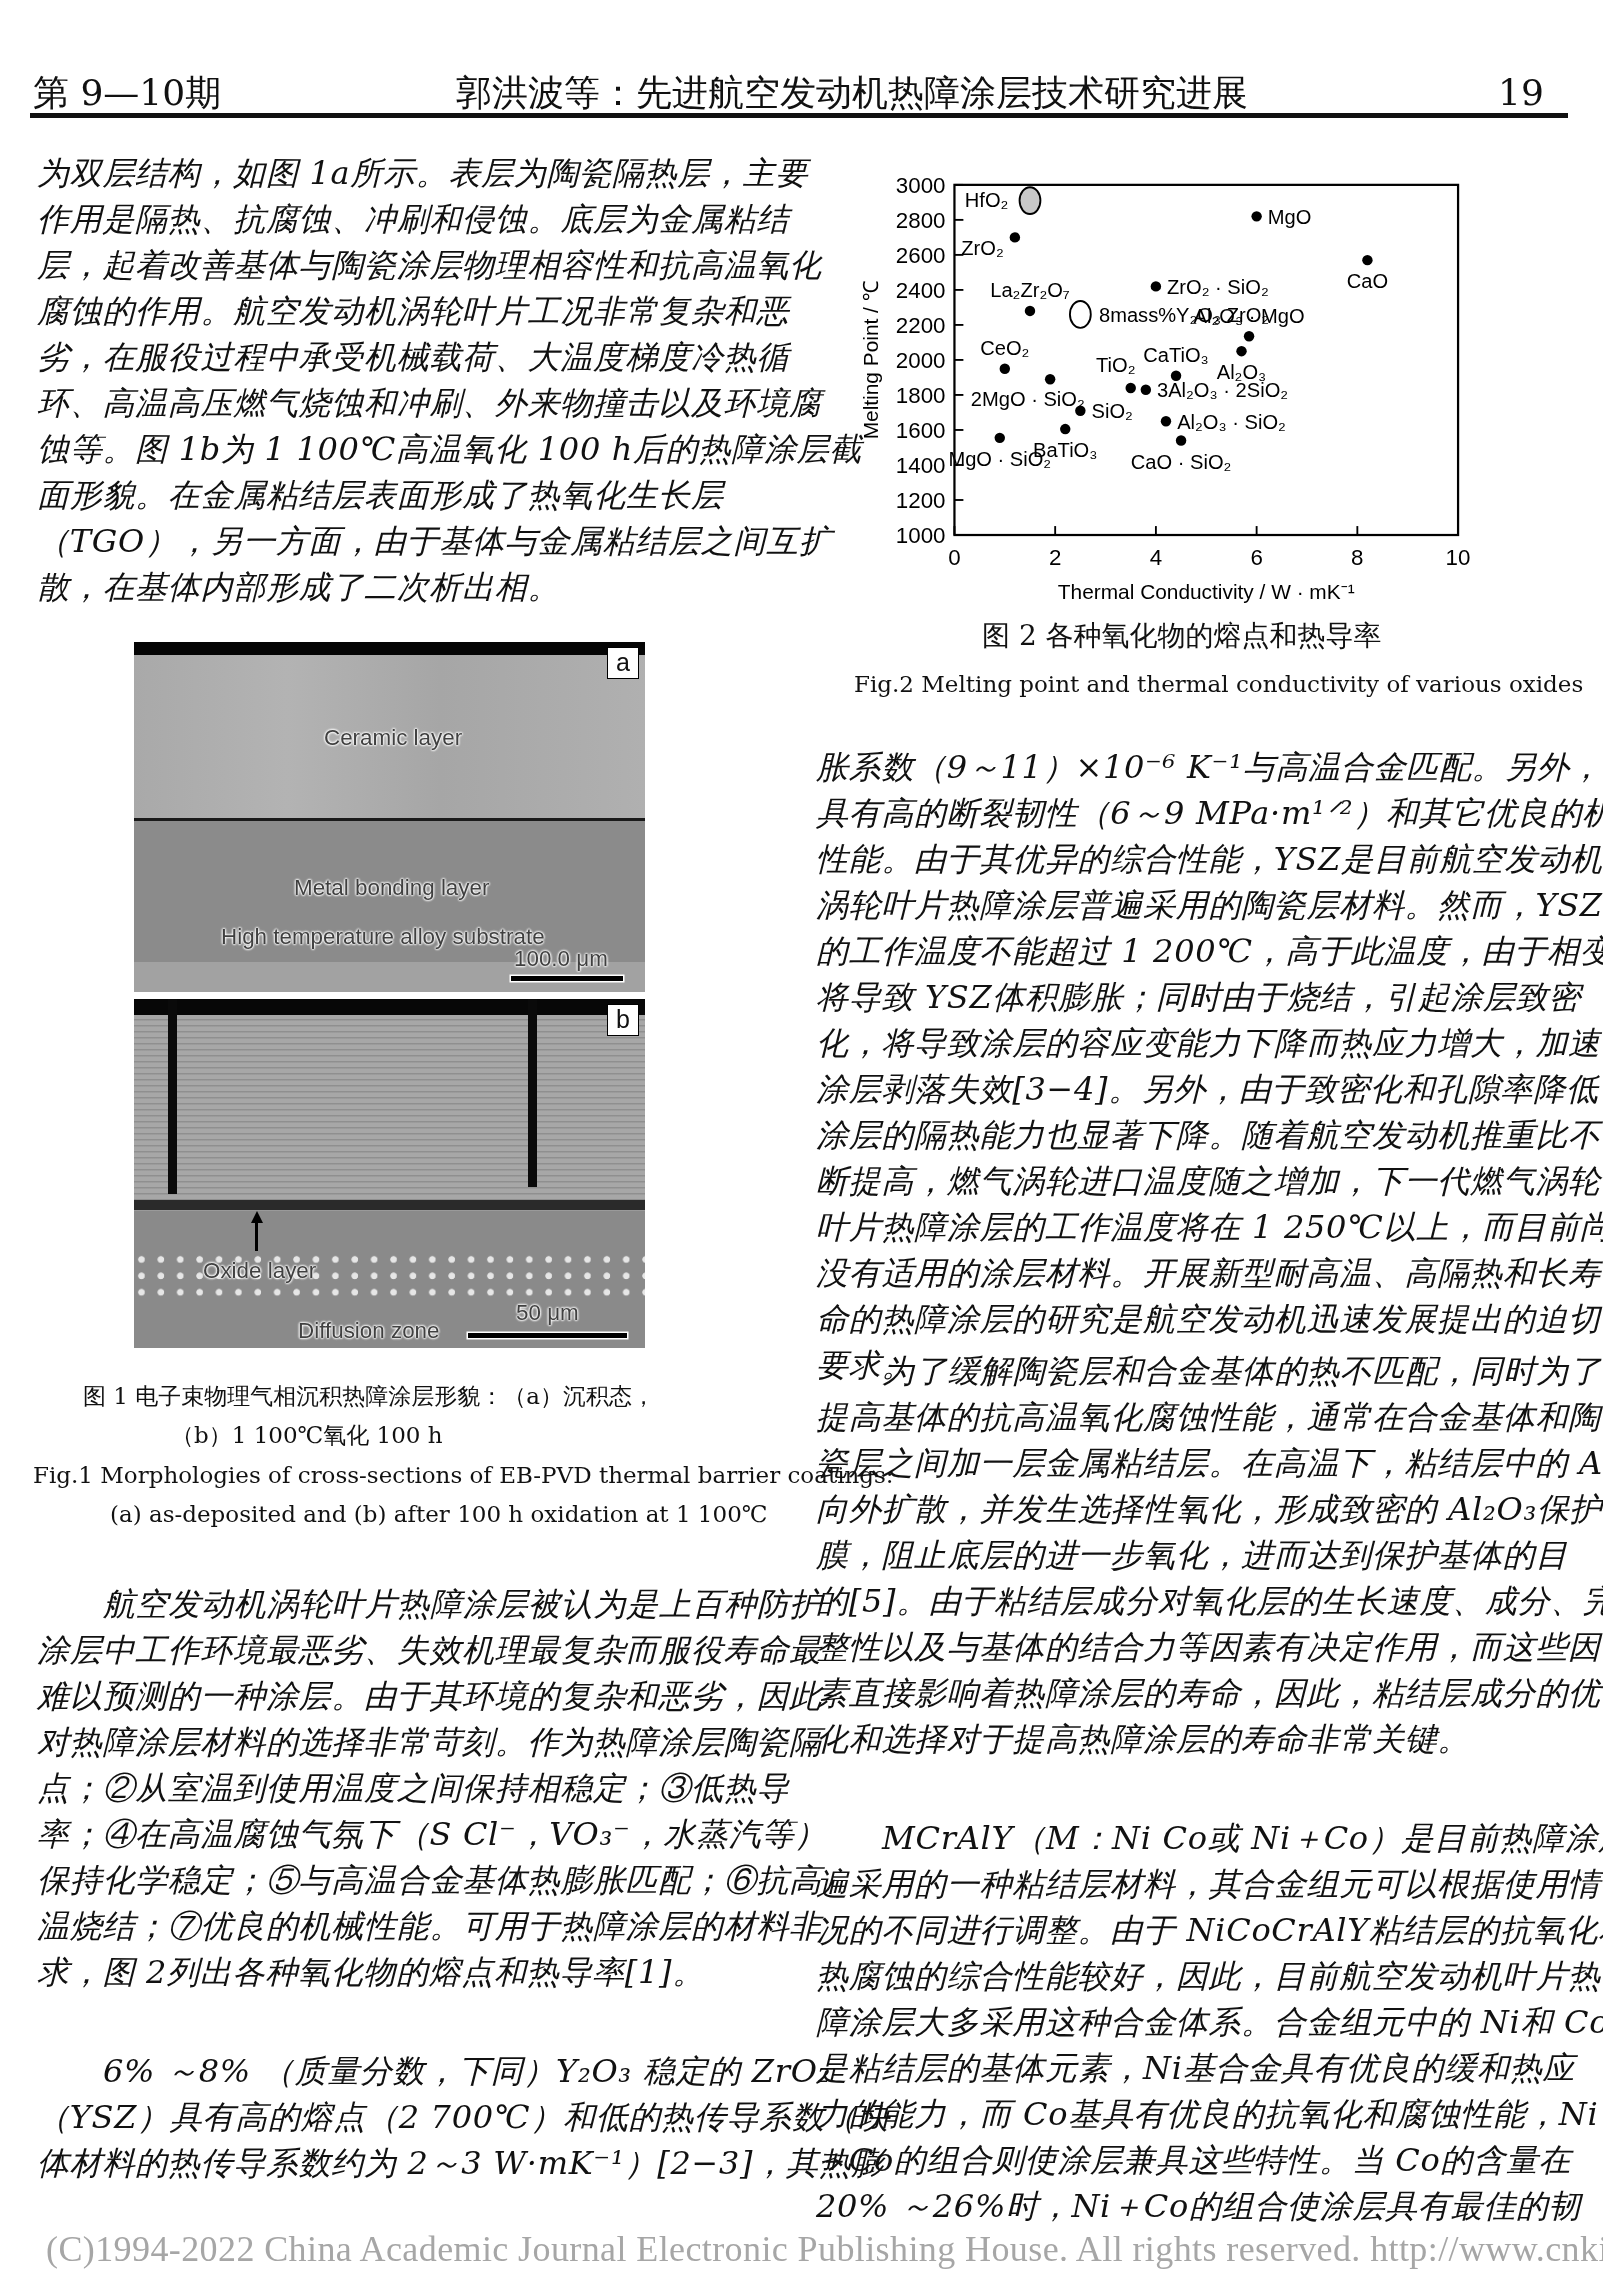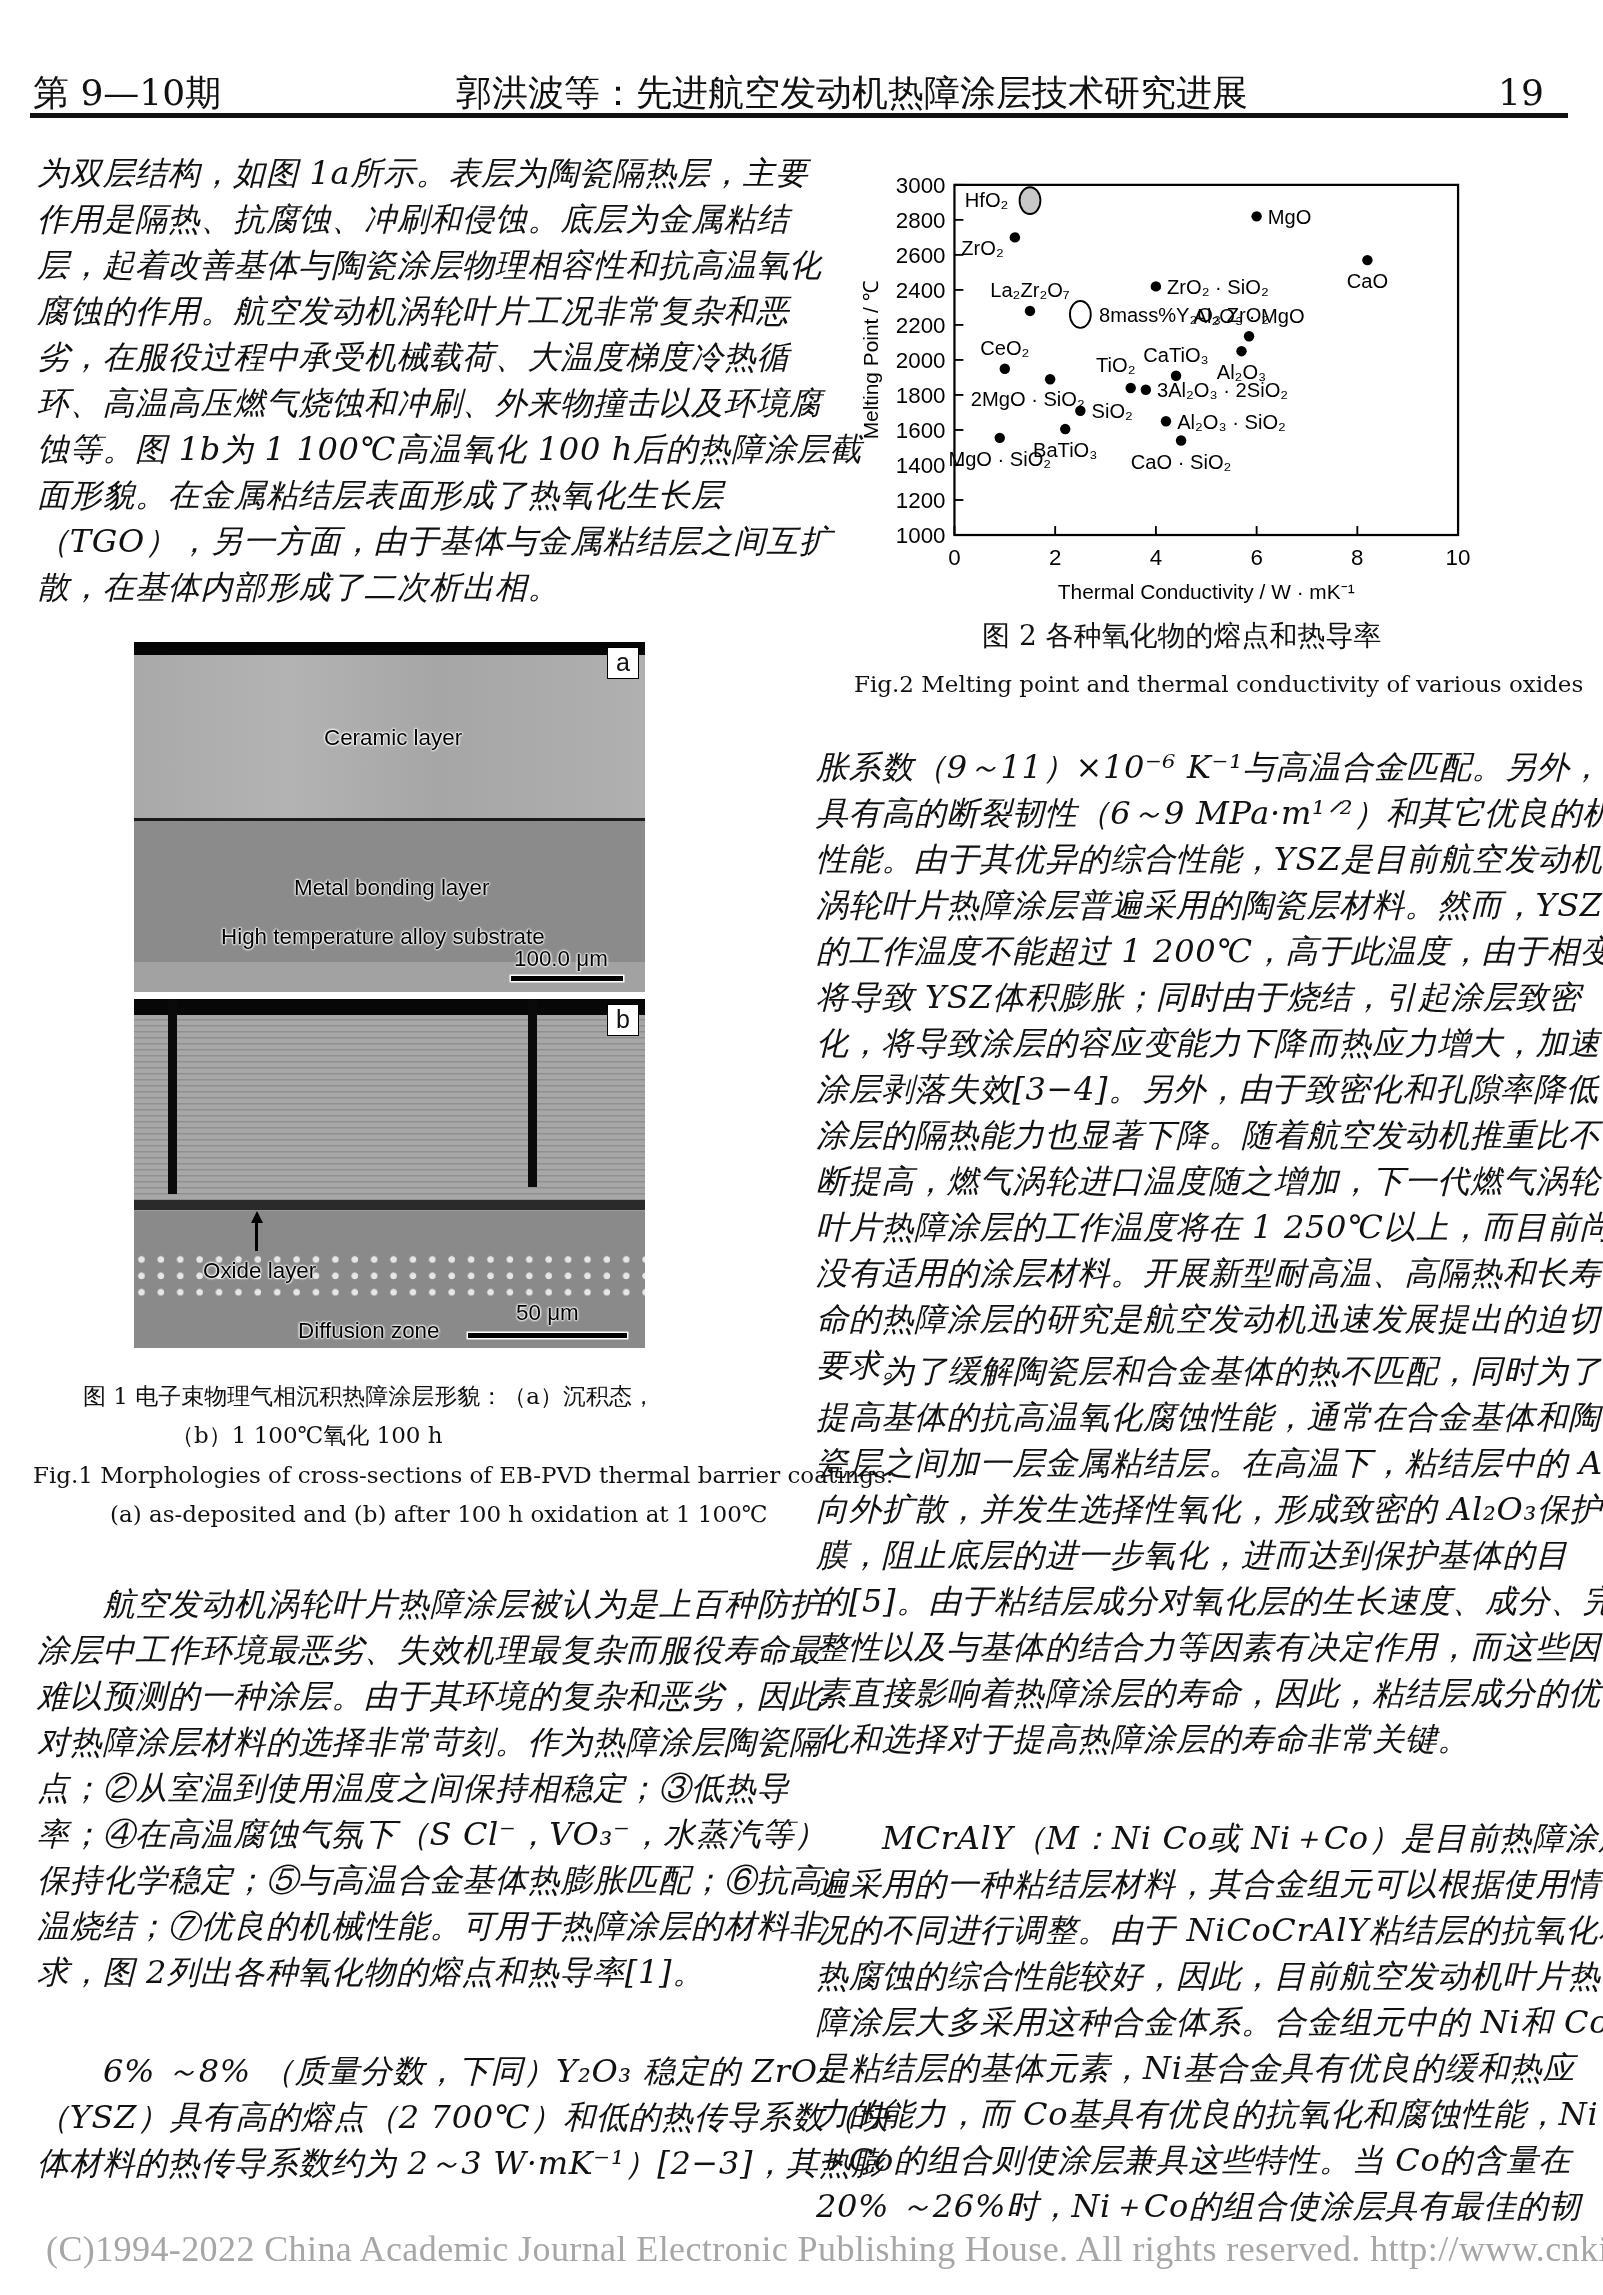--- a/index.html
+++ b/index.html
@@ -8,21 +8,21 @@
   .abs { position: absolute; }
   .hdr { top: 75px; font-size: 36px; line-height: 36px; white-space: nowrap; }
   .rule { left: 30px; top: 113px; width: 1538px; height: 4.5px; background: #111; }
   .col { position: absolute; font-size: 32px; line-height: 42px; letter-spacing: 0.7px; }
   .col p { margin: 4px; white-space: nowrap; font-style: italic; }
   .col p.indent { padding-left: 66px; }
   .left { left: 33px; width: 738px; }
   .right { left: 812px; width: 760px; }
   .sem { position: absolute; background: #9a9a9a; overflow: hidden; }
   .sem .lbl { position: absolute; font-family: "Liberation Sans", sans-serif; font-size: 22.4px;
-              color: #000000; -webkit-text-stroke: 0; text-shadow: 0 0 2.2px #fff, 0 0 2.2px #fff, 0 0 2.2px #fff, 0 0 3px #fff; white-space: nowrap; }
+              color: #404040; -webkit-text-stroke: 0; text-shadow: 0 0 2.2px #fff, 0 0 2.2px #fff, 0 0 2.2px #fff, 0 0 3px #fff; white-space: nowrap; }
   .tagbox { position: absolute; right: 6px; top: 4.5px; width: 30px; height: 30px; background: #fff;
             border: 1.5px solid #000; font-family: "Liberation Sans", sans-serif; font-size: 25px;
             line-height: 28px; text-align: center; }
   .scalebar { position: absolute; height: 4.5px; background: #000; box-shadow: 0 0 0 1.5px #fff; }
   .cap { position: absolute; font-size: 23px; line-height: 33px; white-space: nowrap; }
   .watermark { left: 46px; top: 2228px; font-family: "Liberation Serif", serif; font-size: 36px;
                color: #a6a6a6; white-space: nowrap; letter-spacing: 0.4px; }
   svg text { font-family: "Liberation Sans", sans-serif; }
 </style>
 </head>

